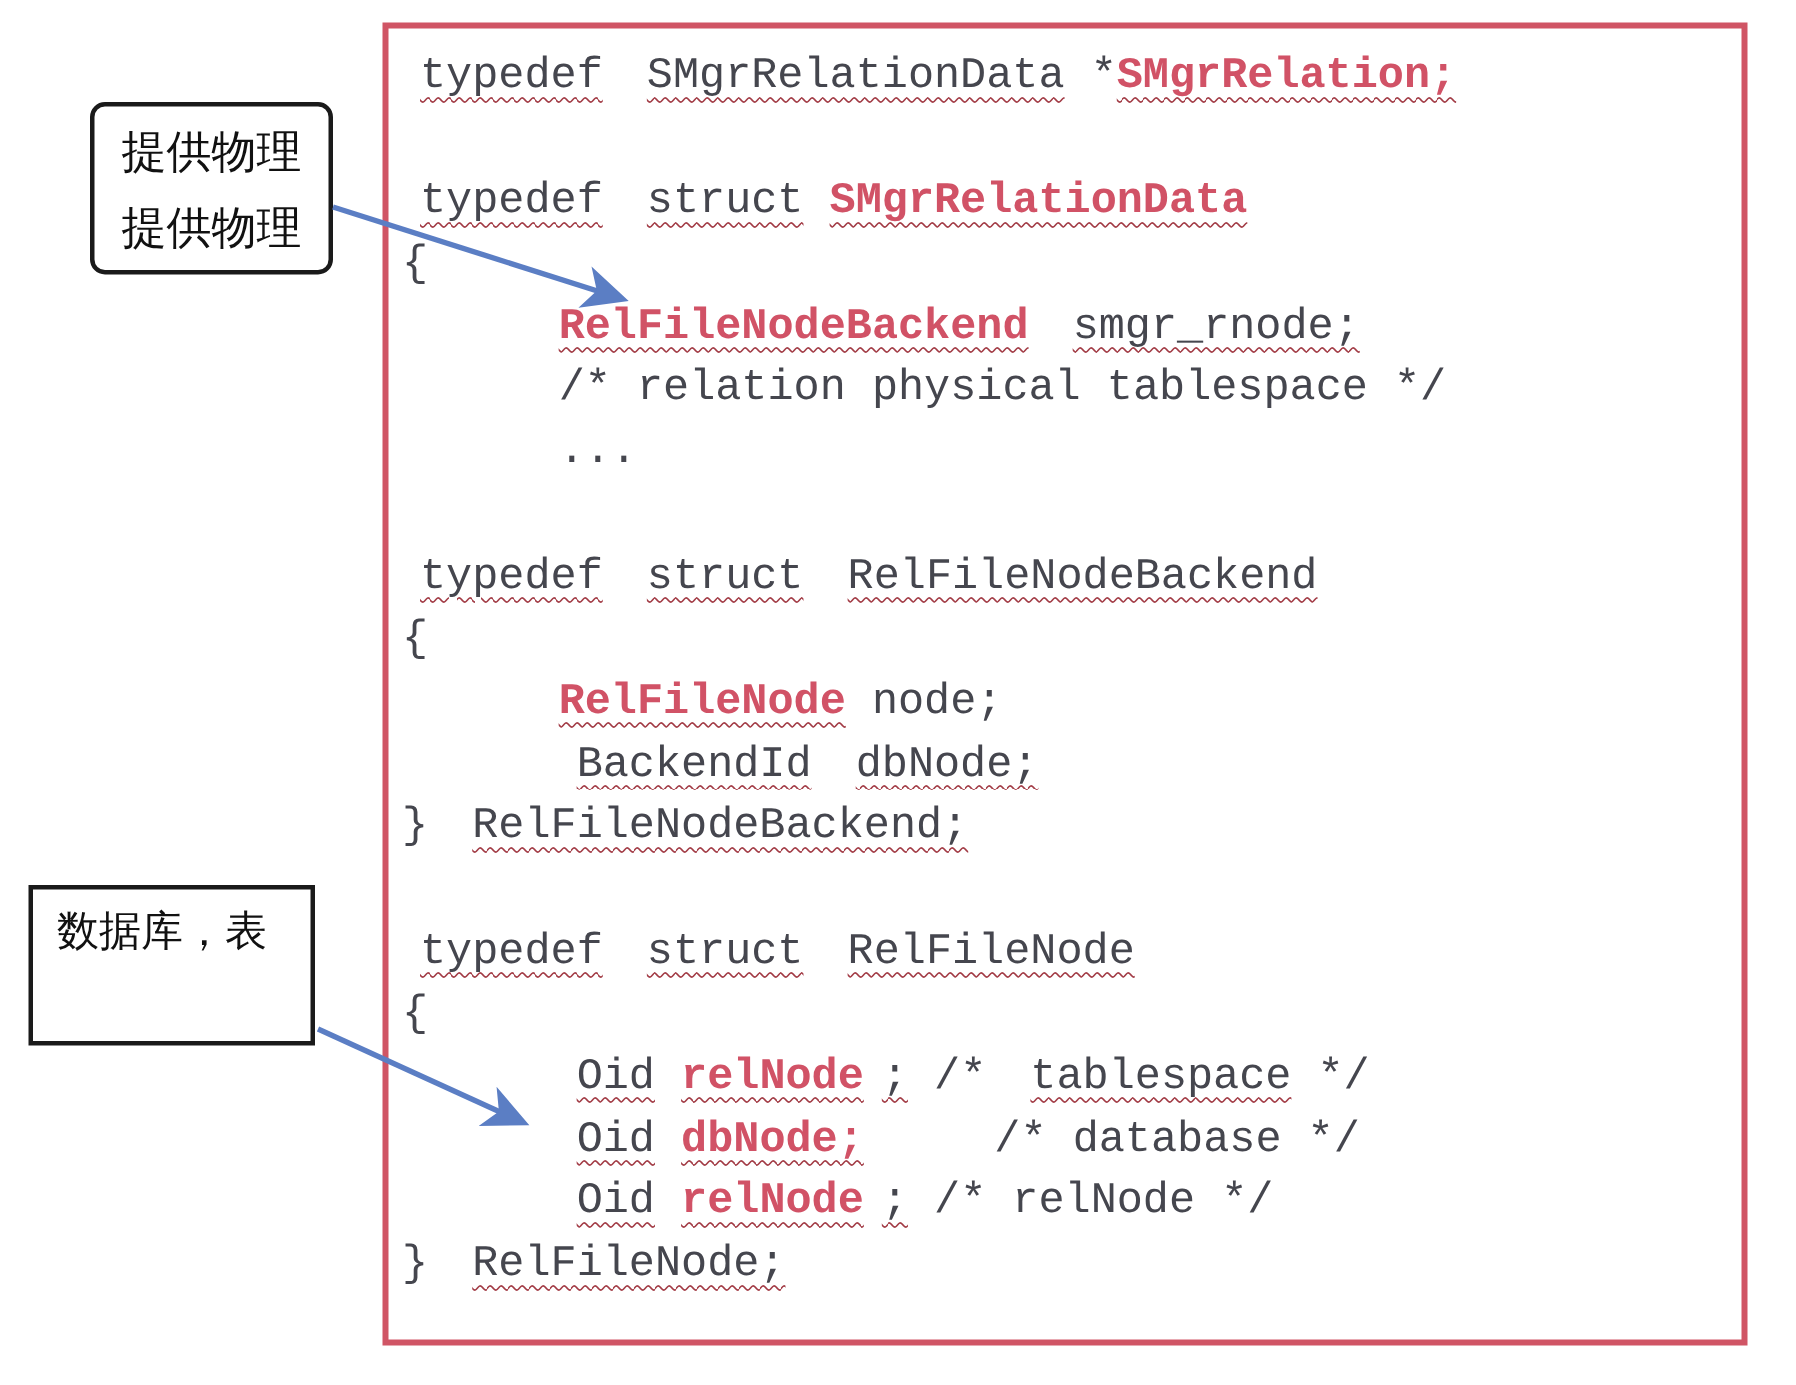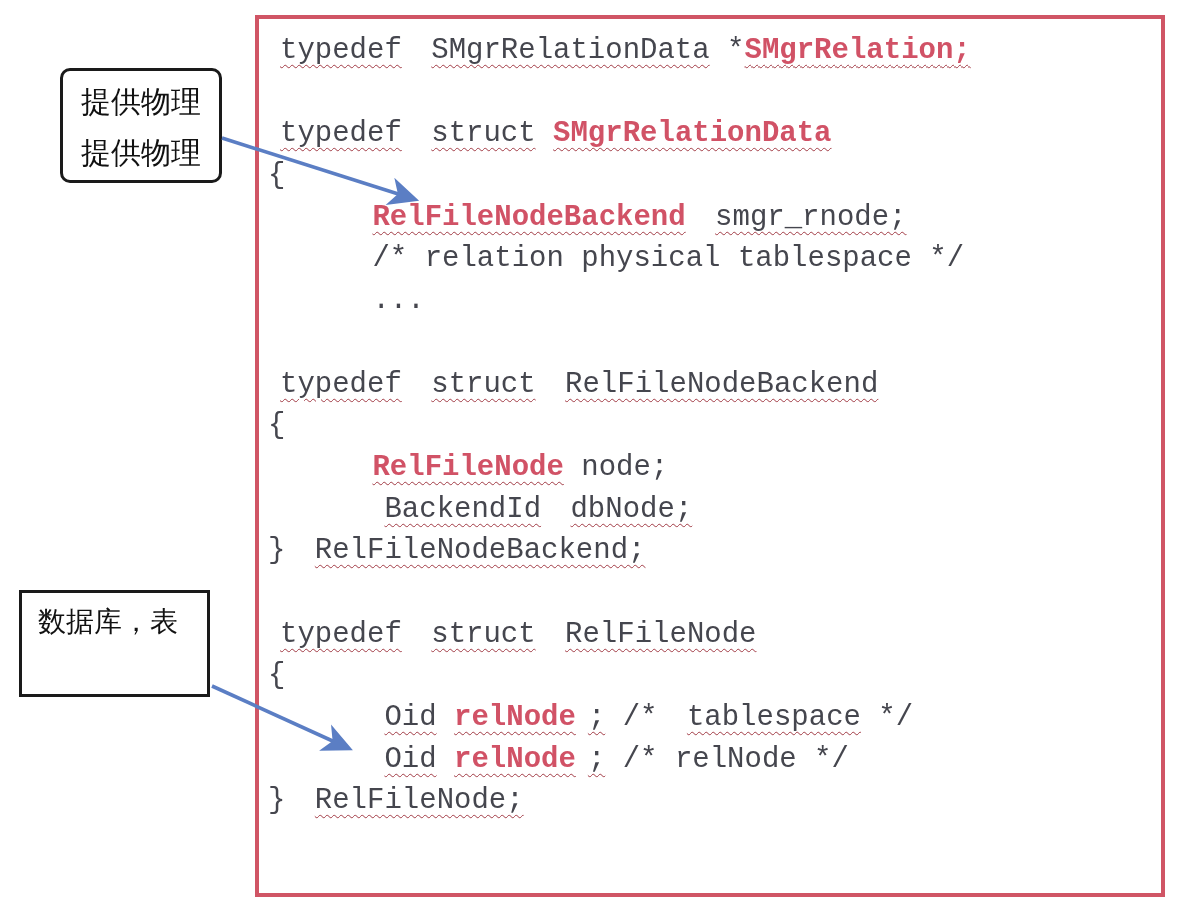--- a/index.html
+++ b/index.html
@@ -107,20 +107,21 @@
       <div class="code-line"></div>
       <div class="code-line"><span class="tok-u">typedef</span><span class="tok-p"> </span><span class="tok-u">struct</span><span class="tok-p"> </span><span class="tok-u">RelFileNodeBackend</span></div>
       <div class="code-line"><span class="tok-p">{</span></div>
       <div class="code-line"><span class="tok-p">      </span><span class="tok-b">RelFileNode</span><span class="tok-p"> node;</span></div>
       <div class="code-line"><span class="tok-p">      </span><span class="tok-u">BackendId</span><span class="tok-p"> </span><span class="tok-u">dbNode;</span></div>
       <div class="code-line"><span class="tok-p">} </span><span class="tok-u">RelFileNodeBackend;</span></div>
       <div class="code-line"></div>
       <div class="code-line"><span class="tok-u">typedef</span><span class="tok-p"> </span><span class="tok-u">struct</span><span class="tok-p"> </span><span class="tok-u">RelFileNode</span></div>
       <div class="code-line"><span class="tok-p">{</span></div>
       <div class="code-line"><span class="tok-p">      </span><span class="tok-u">Oid</span><span class="tok-p"> </span><span class="tok-b">relNode</span><span class="tok-u">;</span><span class="tok-p"> /* </span><span class="tok-u">tablespace</span><span class="tok-p"> */</span></div>
+      <div class="code-line"><span class="tok-p">      </span><span class="tok-u">Oid</span><span class="tok-p"> </span><span class="tok-b">dbNode;</span><span class="tok-p">     /* database */</span></div>
       <div class="code-line"><span class="tok-p">      </span><span class="tok-u">Oid</span><span class="tok-p"> </span><span class="tok-b">relNode</span><span class="tok-u">;</span><span class="tok-p"> /* relNode */</span></div>
       <div class="code-line"><span class="tok-p">} </span><span class="tok-u">RelFileNode;</span></div>
     </div>
 
   <div class="callout callout-1">
     <div>提供物理</div>
     <div>提供物理</div>
   </div>
 
   <div class="callout callout-2">

